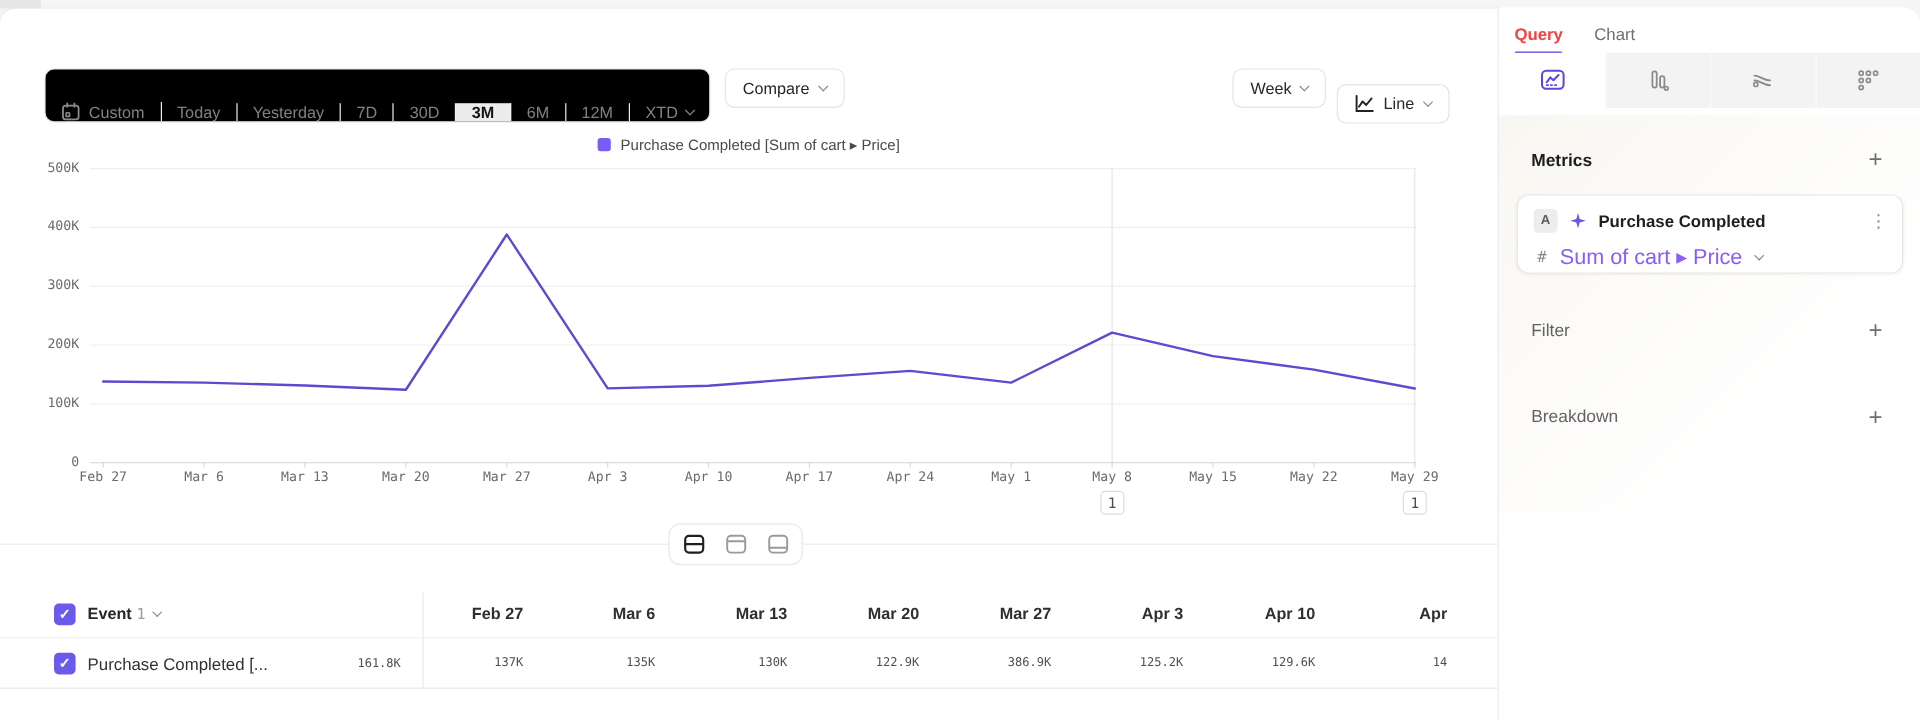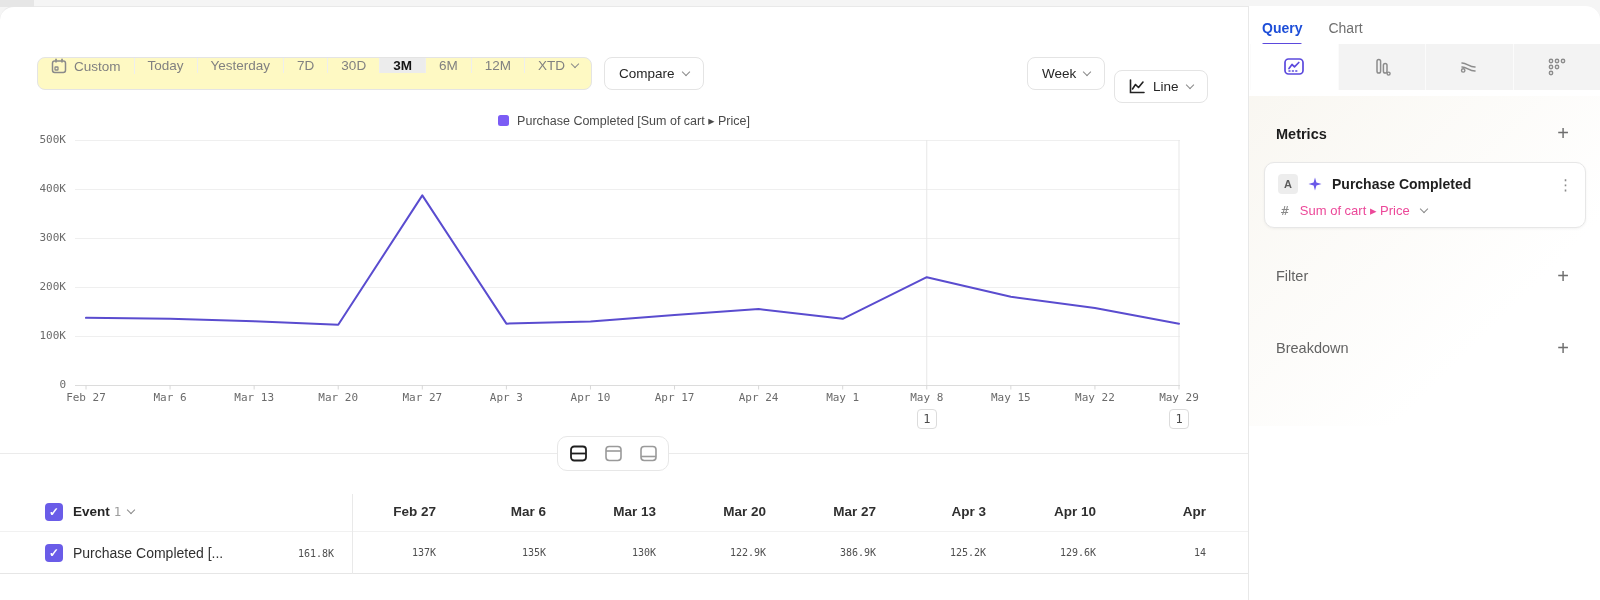--- a/index.html
+++ b/index.html
@@ -6,22 +6,22 @@
   html,body { width:1600px; height:600px; overflow:hidden; }
   body { font-family:"Liberation Sans", sans-serif; background:#f5f5f5; position:relative; }
   .mono { font-family:"DejaVu Sans Mono", monospace; }
 
   #card { position:absolute; left:0; top:6px; width:1600px; height:594px; background:#fff;
           border-radius:14px 14px 0 0; border-top:1px solid #e9e9e9; }
   #corner-dark { position:absolute; left:0; top:0; width:34px; height:7px; background:#e6e6e6; }
   #panel-divider { position:absolute; left:1248px; top:6px; width:1px; height:594px; background:#e8e8e8; }
 
   
-  #range-group { position:absolute; left:37px; top:57px; height:33px; display:flex; align-items:flex-start;
-                 border:1px solid #e4e4e4; border-radius:8px; background:#fef9c3; overflow:hidden; }
+  #range-group { position:absolute; left:37px; top:57px; height:45px; display:flex; align-items:flex-end;
+                 border:1px solid #e4e4e4; border-radius:8px; background:#000000; overflow:hidden; }
   .range-item { display:flex; align-items:center; gap:7px; padding:0 13px; font-size:13.5px;
                 color:#818181; border-right:1px solid #eeeeee; cursor:pointer; white-space:nowrap; }
   .range-item:last-child { border-right:none; }
   .range-item.selected { background:#ececec; color:#141414; font-weight:700; }
   .btn { position:absolute; height:33px; border:1px solid #e4e4e4; border-radius:8px; background:#fff;
          display:inline-flex; align-items:center; gap:8px; padding:0 14px; font-size:13.5px;
          color:#262626; font-weight:500; cursor:pointer; white-space:nowrap; }
   .chev { width:6px; height:6px; border-right:1.6px solid #8a8a8a; border-bottom:1.6px solid #8a8a8a;
           transform:rotate(45deg); margin-top:-3px; flex:0 0 auto; }
 
@@ -60,40 +60,40 @@
   .date-col { width:110px; flex:0 0 110px; text-align:right; padding-right:26px; display:flex;
               align-items:center; justify-content:flex-end; }
   .th-label { font-size:13.5px; font-weight:700; color:#2f2f2f; }
   .td-value { font-size:10px; color:#4f4f4f; }
 
   
   #panel { position:absolute; left:1249px; top:6px; width:351px; height:594px; background:#fff;
            border-radius:0 14px 0 0; }
   #panel-tabs { position:absolute; left:13px; top:6px; display:flex; gap:26px; }
   .panel-tab { font-size:14px; padding:8px 0; color:#6f6f6f; cursor:pointer; position:relative; }
-  .panel-tab.active { color:#1d4ed8; font-weight:700; }
+  .panel-tab.active { color:#ef4444; font-weight:700; }
   .panel-tab.active::after { content:""; position:absolute; left:0; right:0; bottom:-2px; height:3px;
                              background:#5b49dd; border-radius:2px; }
   #icon-row { position:absolute; left:1px; top:38px; width:350px; height:46px; display:flex; }
   .icon-cell { flex:1 1 0; background:#f3f3f3; display:flex; align-items:center; justify-content:center;
                border-left:1px solid #fbfbfb; cursor:pointer; }
   .icon-cell.selected { background:#fff; }
   #metrics-title { position:absolute; left:27px; top:120px; font-size:14.5px; font-weight:700; color:#1d1d1d; }
   .plus-btn { position:absolute; left:303px; width:22px; height:22px; font-size:20px; font-weight:300;
               color:#6e6e6e; display:flex; align-items:center; justify-content:center; cursor:pointer; }
   #metric-card { position:absolute; left:15px; top:156px; width:322px; height:66px; background:#fff;
                  border:1px solid #e7e7e7; border-radius:10px; box-shadow:0 1px 3px rgba(0,0,0,0.05); }
   #metric-row1 { position:absolute; left:13px; top:11px; right:12px; display:flex; align-items:center; gap:9px; }
   #metric-badge { width:20px; height:20px; background:#ededed; border-radius:4px; font-size:11px; font-weight:700;
                   color:#5c5c5c; display:flex; align-items:center; justify-content:center; }
   #metric-name { font-size:14px; font-weight:700; color:#1f1f1f; flex:1 1 auto; }
   #metric-dots { font-size:15px; color:#8a8a8a; cursor:pointer; line-height:1; }
   #metric-row2 { position:absolute; left:16px; top:40px; display:flex; align-items:center; gap:11px; cursor:pointer; }
   #metric-hash { font-size:13px; color:#8a8a8a; }
-  #metric-agg { font-size:13px; color:#ec4899; }
+  #metric-agg { font-size:18px; color:#8b5cf6; }
   .section-label { position:absolute; left:27px; font-size:14.5px; color:#636363; }
   .wm { position:absolute; pointer-events:none; background:linear-gradient(135deg, rgba(244,240,230,0.55), rgba(255,255,255,0) 70%); }
 </style>
 </head>
 <body>
 
 <div id="card"></div>
 <div id="corner-dark"></div>
 
 <div id="range-group">

